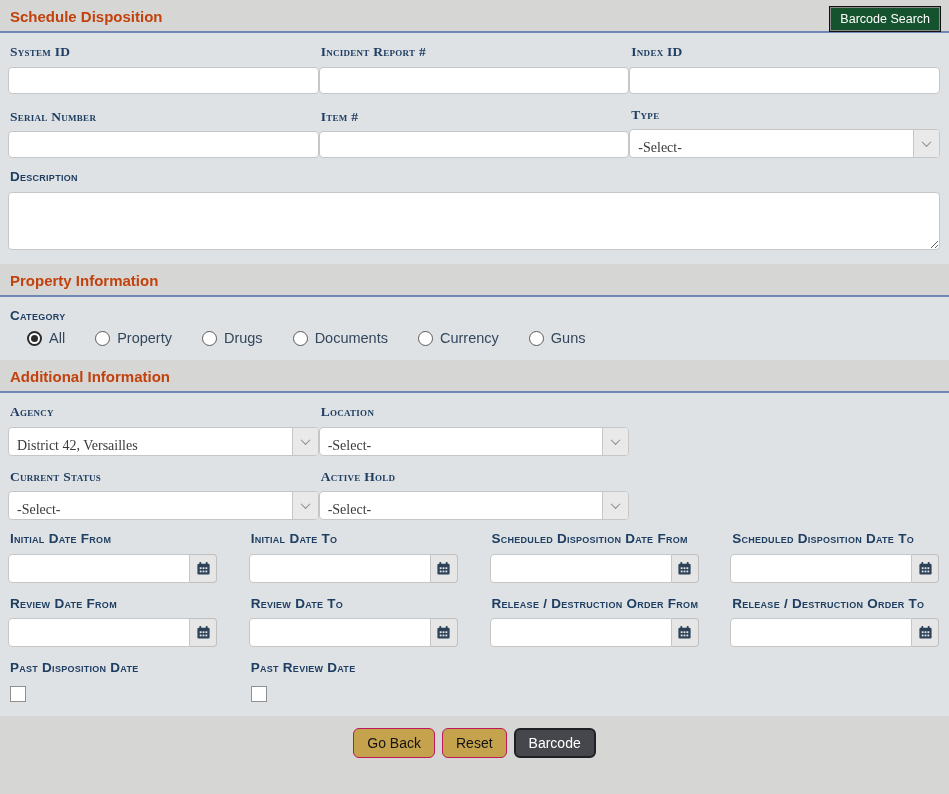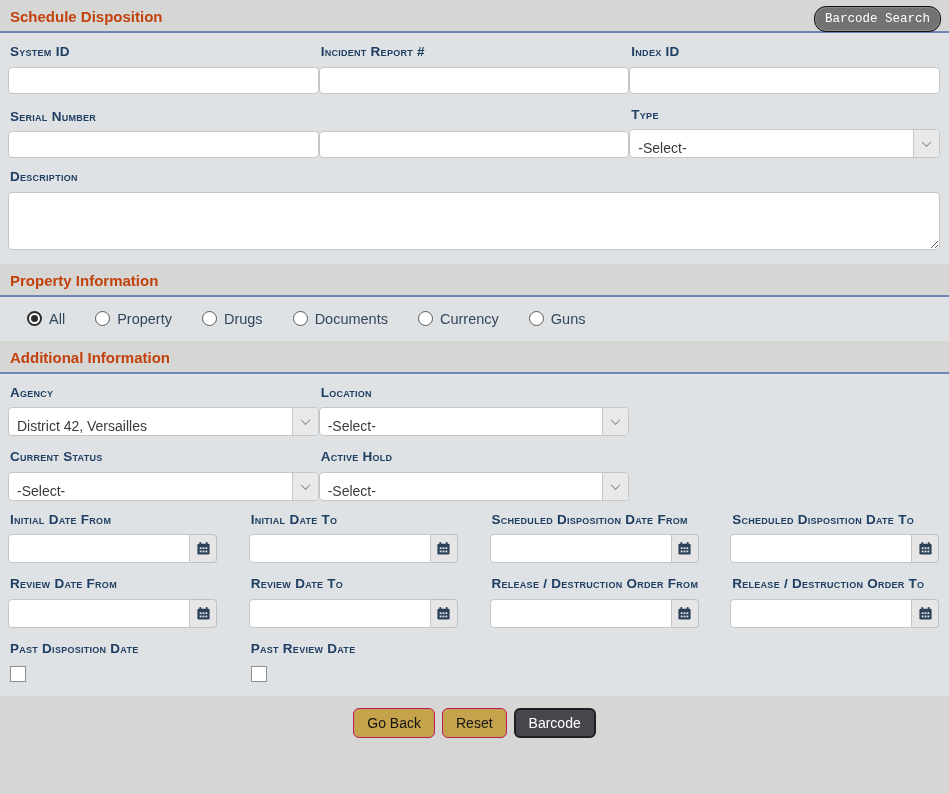--- a/index.html
+++ b/index.html
@@ -35,21 +35,21 @@
     font-variant:small-caps;
     font-weight:bold;
     font-size:13.5px;
     letter-spacing:.02em;
     color:#1e3e62;
     margin:2px 0 6px 2px;
     line-height:1.3;
   }
   .nowrap{white-space:nowrap;}
   
-  .grid-3{display:grid;grid-template-columns:repeat(3,1fr);margin-bottom:10px;}
+  .grid-3{display:grid;grid-template-columns:repeat(3,1fr);margin-bottom:10px;font-family:Liberation Serif, serif;}
   .grid-4{display:grid;grid-template-columns:repeat(4,1fr);column-gap:31px;margin-bottom:10px;align-items:start;}
   .col{display:flex;flex-direction:column;justify-content:flex-end;}
   
   .text-input{
     height:27px;
     background:#fff;
     border:1px solid #c6c6c6;
     border-radius:4px;
     font-family:inherit;
     font-size:14px;
@@ -145,26 +145,26 @@
     background:#fff;
     border:1px solid #8f8f8f;
     box-sizing:border-box;
     margin:3px 0 0 2px;
     cursor:pointer;
   }
   
   .barcode-btn{
     position:absolute;
     right:8px;top:6px;
-    background:#737373;
+    background:#14532d;
     color:#fff;
     border:1px solid #111;
     box-shadow:inset 0 0 0 1px #8a8a8a;
-    border-radius:12px;
-    font-family:Liberation Mono, monospace;
+    border-radius:0;
+    font-family:Liberation Sans, sans-serif;
     font-size:12.5px;
     padding:5px 10px;
     cursor:pointer;
   }
   .footer{
     display:flex;justify-content:center;gap:7px;
     padding-top:12px;
   }
   .btn{
     font-family:inherit;
@@ -207,20 +207,21 @@
       <span class="field-label">Index ID</span>
       <input class="text-input" type="text" style="">
     </div>
   </div>
   <div class="grid-3">
     <div class="col">
       <span class="field-label">Serial Number</span>
       <input class="text-input" type="text" style="">
     </div>
     <div class="col">
+      <span class="field-label">Item #</span>
       <input class="text-input" type="text" style="">
     </div>
     <div class="col">
       <span class="field-label">Type</span>
       <div class="select">
         <span class="sel-text">-Select-</span>
         <span class="sel-btn">
             <span class="chev"></span>
           </span>
       </div>
@@ -230,20 +231,21 @@
     <span class="field-label">Description</span>
     <textarea class="desc" style=""></textarea>
   </div>
 </div>
 
 <div class="section-header">
   <h2>Property Information</h2>
 </div>
 
 <div class="section-content">
+  <span class="field-label">Category</span>
   <div class="radio-row">
     <span class="radio-opt">
       <span class="radio-circle checked"></span>
       <span class="radio-label">All</span>
     </span>
     <span class="radio-opt">
       <span class="radio-circle"></span>
       <span class="radio-label">Property</span>
     </span>
     <span class="radio-opt">

